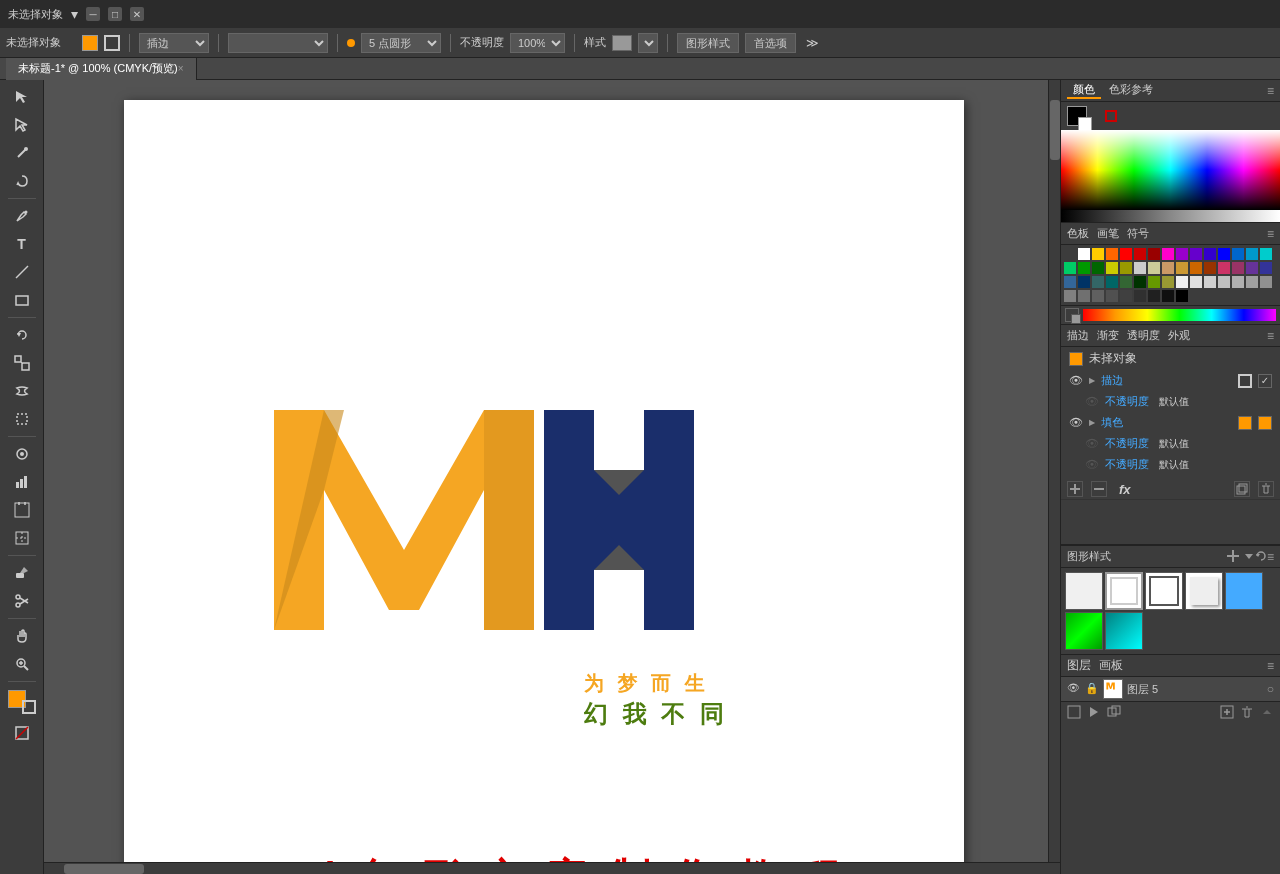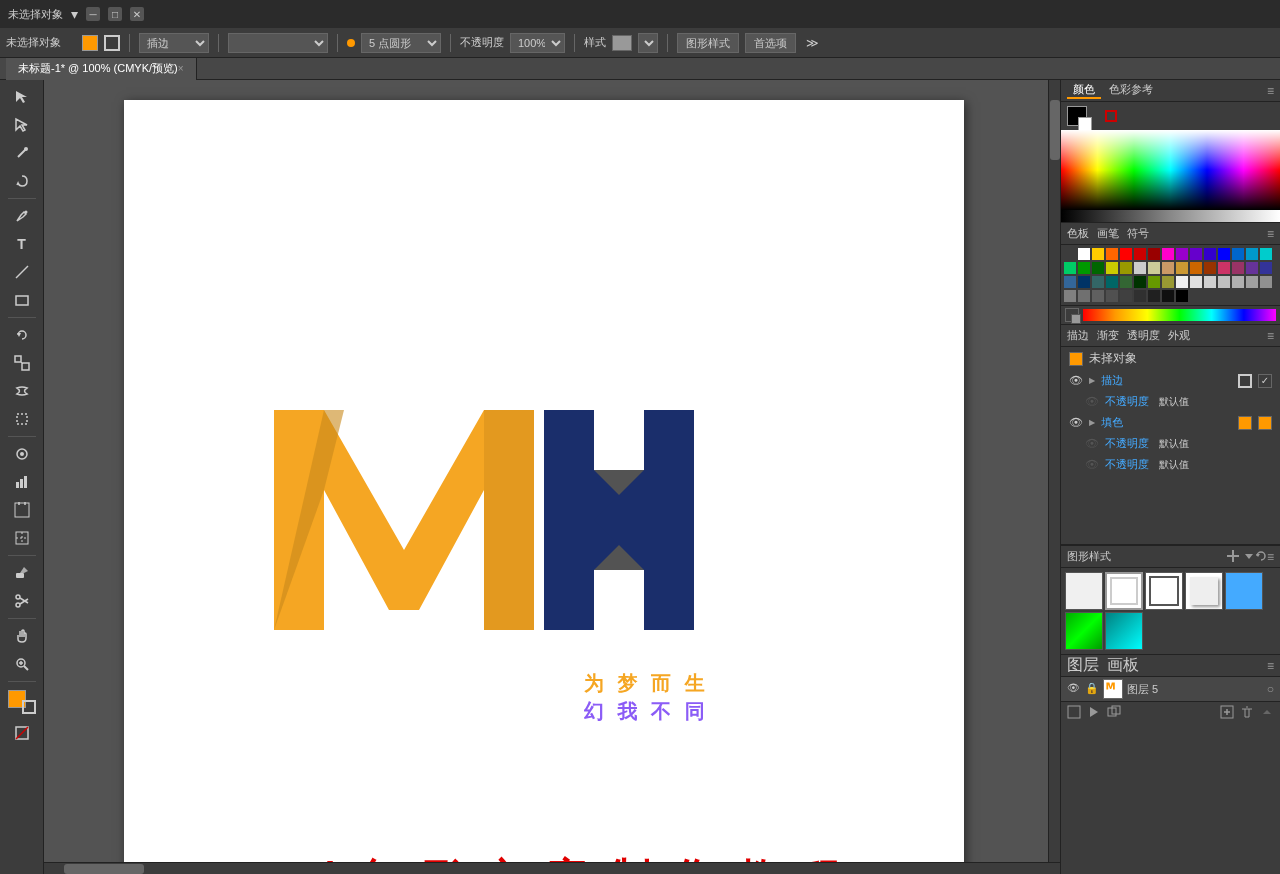--- a/index.html
+++ b/index.html
@@ -131,21 +131,21 @@
     .gs-grid { display: flex; flex-wrap: wrap; padding: 4px; gap: 2px; background: #3c3c3c; }
     .gs-item { width: 38px; height: 38px; border: 1px solid #555; background: #fff; cursor: pointer; display: flex; align-items: center; justify-content: center; overflow: hidden; }
 
     
     #layers-panel { border-top: 1px solid #222; }
     .layers-header {
       display: flex; align-items: center; justify-content: space-between;
       padding: 2px 6px; height: 22px; background: #3c3c3c; border-bottom: 1px solid #222;
     }
     .layers-tabs { display: flex; gap: 8px; }
-    .layers-tab { color: #ccc; font-size: 16px; cursor: pointer; }
+    .layers-tab { color: #ccc; font-size: 12px; cursor: pointer; }
     .layer-row {
       display: flex; align-items: center; padding: 2px 6px; gap: 4px; color: #ccc; font-size: 11px; background: #474747;
     }
     .layer-eye { width: 14px; height: 14px; color: #999; font-size: 10px; }
     .layer-lock { width: 14px; height: 14px; color: #999; font-size: 10px; }
     .layer-thumb { width: 20px; height: 20px; background: #fff; border: 1px solid #666; }
     .layer-name { color: #ccc; flex: 1; }
 
     
     .app-icon-row {
@@ -379,21 +379,21 @@
             <polygon points="50,60 100,110 50,160 60,110" fill="#1A2E6B"></polygon>
 
             <polygon points="50,60 100,60 100,160 50,160 60,110" fill="#535353"></polygon>
 
             <polygon points="50,60 100,110 50,160" fill="#1A2E6B"></polygon>
             <polygon points="100,60 50,110 100,160" fill="#1A2E6B"></polygon>
           </g>
         </svg>
 
         <div style="position:absolute;top:570px;left:460px;color:#F5A623;font-size:20px;font-weight:bold;letter-spacing:4px;font-family:'SimHei',sans-serif;">为 梦 而 生</div>
-        <div style="position:absolute;top:598px;left:460px;color:#8b5cf6;font-size:20px;font-weight:bold;letter-spacing:4px;font-family:'SimHei',sans-serif;">幻 我 不 同</div>
+        <div style="position:absolute;top:598px;left:460px;color:#4d7c0f;font-size:24px;font-weight:bold;letter-spacing:4px;font-family:'SimHei',sans-serif;">幻 我 不 同</div>
 
         <div style="position:absolute;top:750px;left:150px;color:#e00000;font-size:40px;font-weight:bold;letter-spacing:6px;font-family:'SimHei',sans-serif;white-space:nowrap;">A i 鱼 形 文 字 制 作 教 程</div>
       </div>
 
       <div style="position:absolute;right:0;top:0;width:12px;height:100%;background:#3c3c3c;border-left:1px solid #222;">
         <div style="width:10px;height:60px;background:#666;border-radius:3px;margin:20px auto;"></div>
       </div>
 
       <div style="position:absolute;bottom:0;left:0;width:100%;height:12px;background:#3c3c3c;border-top:1px solid #222;">
         <div style="height:10px;width:80px;background:#666;border-radius:3px;margin:1px 20px;"></div>
@@ -538,20 +538,45 @@
           <span class="label" style="color:#4af;font-size:11px;">不透明度</span>
           <span style="color:#ccc;font-size:10px;margin-left:4px;">默认值</span>
         </div>
 
         <div class="app-row" style="padding-left:24px;">
           <span style="color:#555;font-size:11px;">👁</span>
           <span class="label" style="color:#4af;font-size:11px;">不透明度</span>
           <span style="color:#ccc;font-size:10px;margin-left:4px;">默认值</span>
         </div>
 
+        <div class="app-icon-row" style="margin-top:4px;">
+          <div style="width:16px;height:16px;border:1px solid #555;background:#3c3c3c;display:flex;align-items:center;justify-content:center;">
+            <svg width="12" height="12" viewBox="0 0 12 12">
+                <rect x="1" y="5" width="10" height="2" fill="#999"></rect>
+                <rect x="5" y="1" width="2" height="10" fill="#999"></rect>
+              </svg>
+          </div>
+          <div style="width:16px;height:16px;border:1px solid #555;background:#3c3c3c;display:flex;align-items:center;justify-content:center;">
+            <svg width="12" height="12" viewBox="0 0 12 12">
+                <rect x="1" y="5" width="10" height="2" fill="#999"></rect>
+              </svg>
+          </div>
+          <span class="fx-btn" style="margin-left:4px;">fx</span>
+          <div style="width:16px;height:16px;border:1px solid #555;background:#3c3c3c;display:flex;align-items:center;justify-content:center;margin-left:auto;">
+            <svg width="12" height="12" viewBox="0 0 12 12">
+                <rect x="3" y="1" width="8" height="8" stroke="#999" fill="none" stroke-width="1"></rect>
+                <rect x="1" y="3" width="8" height="8" stroke="#999" fill="none" stroke-width="1"></rect>
+              </svg>
+          </div>
+          <div style="width:16px;height:16px;border:1px solid #555;background:#3c3c3c;display:flex;align-items:center;justify-content:center;">
+            <svg width="12" height="12" viewBox="0 0 12 12">
+                <path d="M2 3 L10 3 M4 3 L4 10 L8 10 L8 3 M5 1 L7 1" stroke="#999" fill="none" stroke-width="1"></path>
+              </svg>
+          </div>
+        </div>
       </div>
 
       <div id="graphic-styles">
         <div class="gs-header">
           <span style="flex:1;">图形样式</span>
           <span style="margin-right:4px;cursor:pointer;">
             <svg width="12" height="12" viewBox="0 0 12 12">
                 <rect x="0" y="5" width="12" height="2" fill="#999"></rect>
                 <rect x="5" y="0" width="2" height="12" fill="#999"></rect>
               </svg>

